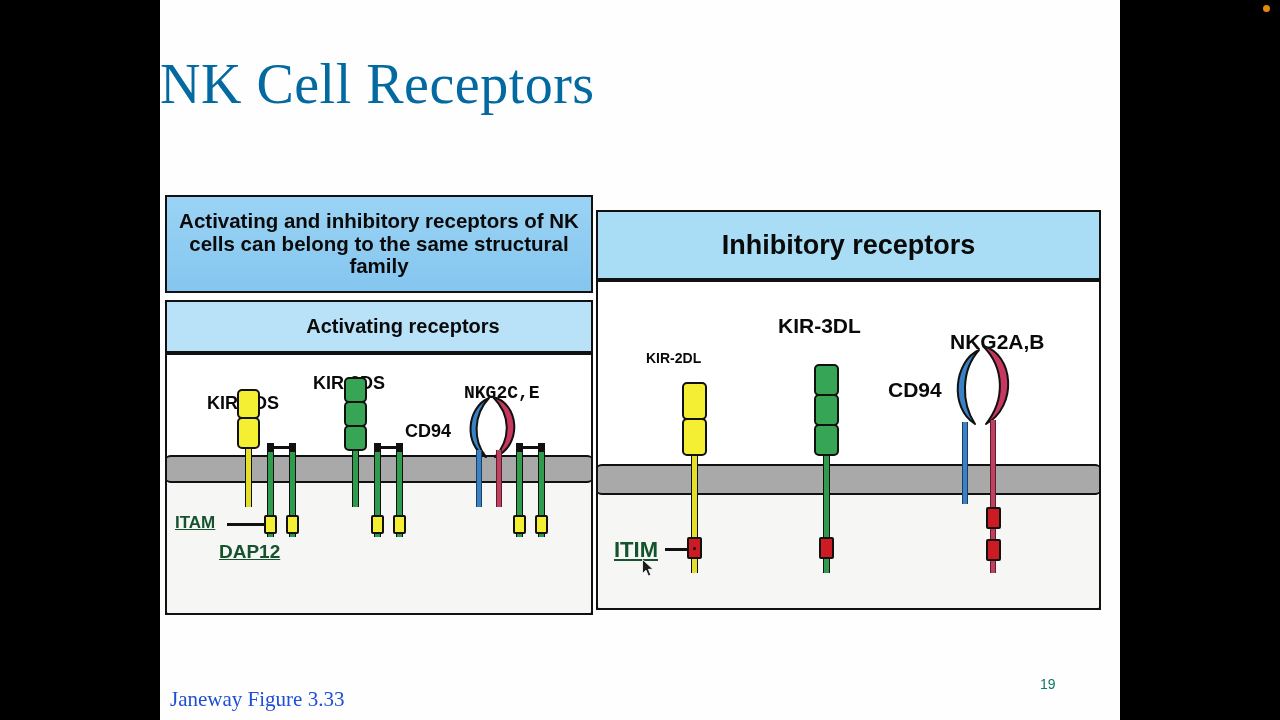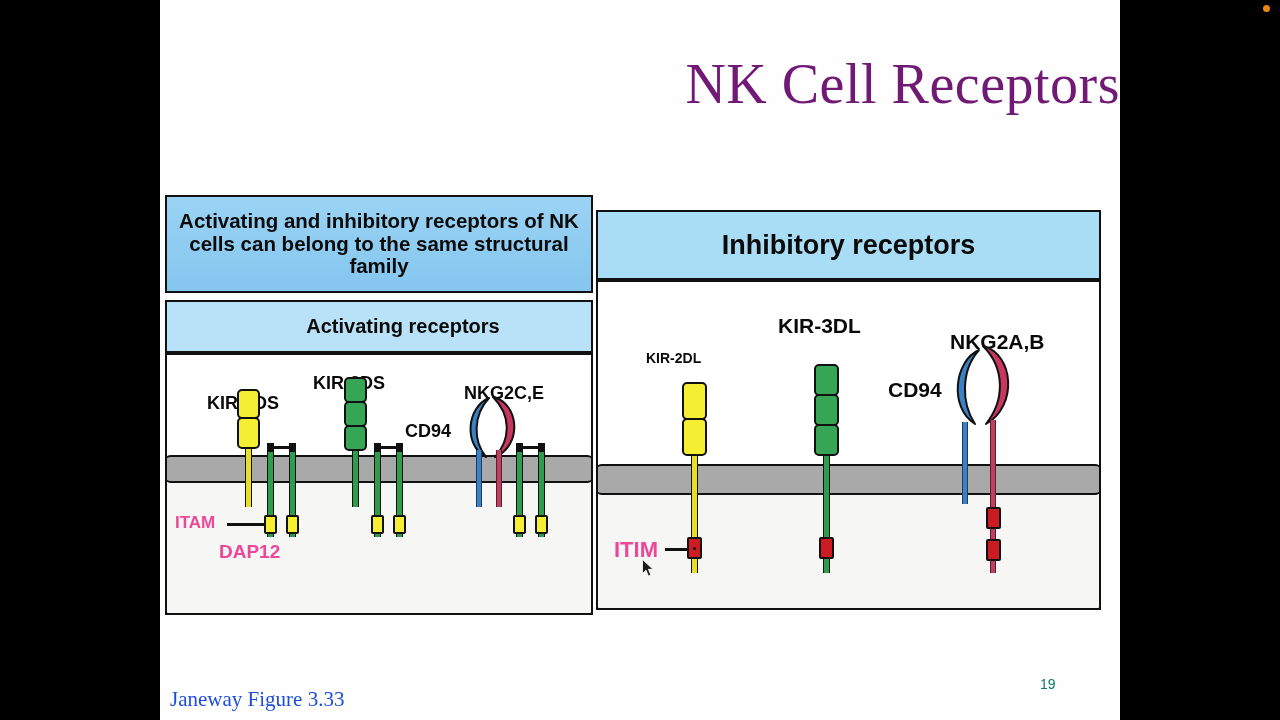--- a/index.html
+++ b/index.html
@@ -21,23 +21,23 @@
   }
 
   
   .slide {
     position: absolute; left: 160px; top: 0;
     width: 960px; height: 720px; background: #fefefe;
   }
 
   .slide-title {
     position: absolute; left: 0; top: 52px; width: 960px;
-    text-align: right;
+    text-align: left;
     font-family: "Liberation Serif", serif;
-    font-size: 56px; font-weight: 400; color: #701a75;
+    font-size: 56px; font-weight: 400; color: #0369a1;
     letter-spacing: 0.5px;
   }
 
   .caption {
     position: absolute; left: 10px; top: 687px;
     font-family: "Liberation Serif", serif;
     font-size: 21px; color: #1d4ed8;
   }
   .page-num {
     position: absolute; left: 880px; top: 676px;
@@ -121,21 +121,21 @@
   .barbell { position: absolute; }
   .barbell .bb-bar { position: absolute; left: 3px; top: 3px; height: 3px; background: #111; }
   .barbell .bb-end { position: absolute; top: 0; width: 7px; height: 9px; background: #111; border-radius: 1px; }
 
   
   .leader { position: absolute; background: #111; height: 2.5px; }
 
   
   .cursor { position: absolute; width: 12px; height: 19px; }
 
-  .lbl-static { position: absolute; font-weight: bold; color: #ec4899; white-space: nowrap; }
+  .lbl-static { position: absolute; font-weight: bold; color: #14532d; white-space: nowrap; text-decoration: underline; }
 </style>
 </head>
 <body>
 
 <div id="screen">
 
   <div class="bar-left"></div>
   <div class="bar-right"></div>
   <div class="rec-dot"></div>
 
@@ -184,21 +184,21 @@
         <div class="stalk stalk-green" style="left:207px; top:88px; width:7px; height:94px;"></div>
         <div class="stalk stalk-green" style="left:229px; top:88px; width:7px; height:94px;"></div>
         <div class="barbell" style="left:207px; top:88px; width:30px; height:9px;">
           <div class="bb-bar" style="width:23px;"></div>
           <div class="bb-end" style="left:0;"></div>
           <div class="bb-end" style="left:22px;"></div>
         </div>
         <div class="itam" style="left:204px; top:160px; width:13px; height:19px;"></div>
         <div class="itam" style="left:226px; top:160px; width:13px; height:19px;"></div>
 
-        <div class="rlabel" style="left:297px; top:28px; font-size:18px;">NKG2C,E</div>
+        <div class="rlabel" style="left:297px; top:28px; font-size:18px;font-family:Liberation Mono, monospace;">NKG2C,E</div>
         <div class="rlabel" style="left:238px; top:66px; font-size:18px;">CD94</div>
         <div class="lobe" style="left:292px; top:42px;">
           <svg width="44" height="62" viewBox="0 0 44 62">
             <path d="M30 1 C 8 10, 4 48, 27 60 C 14 44, 14 18, 30 1 Z" fill="#3b82c4" stroke="#111" stroke-width="2" stroke-linejoin="round"></path>
           </svg>
         </div>
         <div class="lobe" style="left:312px; top:40px;">
           <svg width="48" height="64" viewBox="0 0 48 64">
             <path d="M14 2 C 40 8, 44 50, 16 62 C 32 44, 32 20, 14 2 Z" fill="#c8375e" stroke="#111" stroke-width="2" stroke-linejoin="round"></path>
           </svg>

